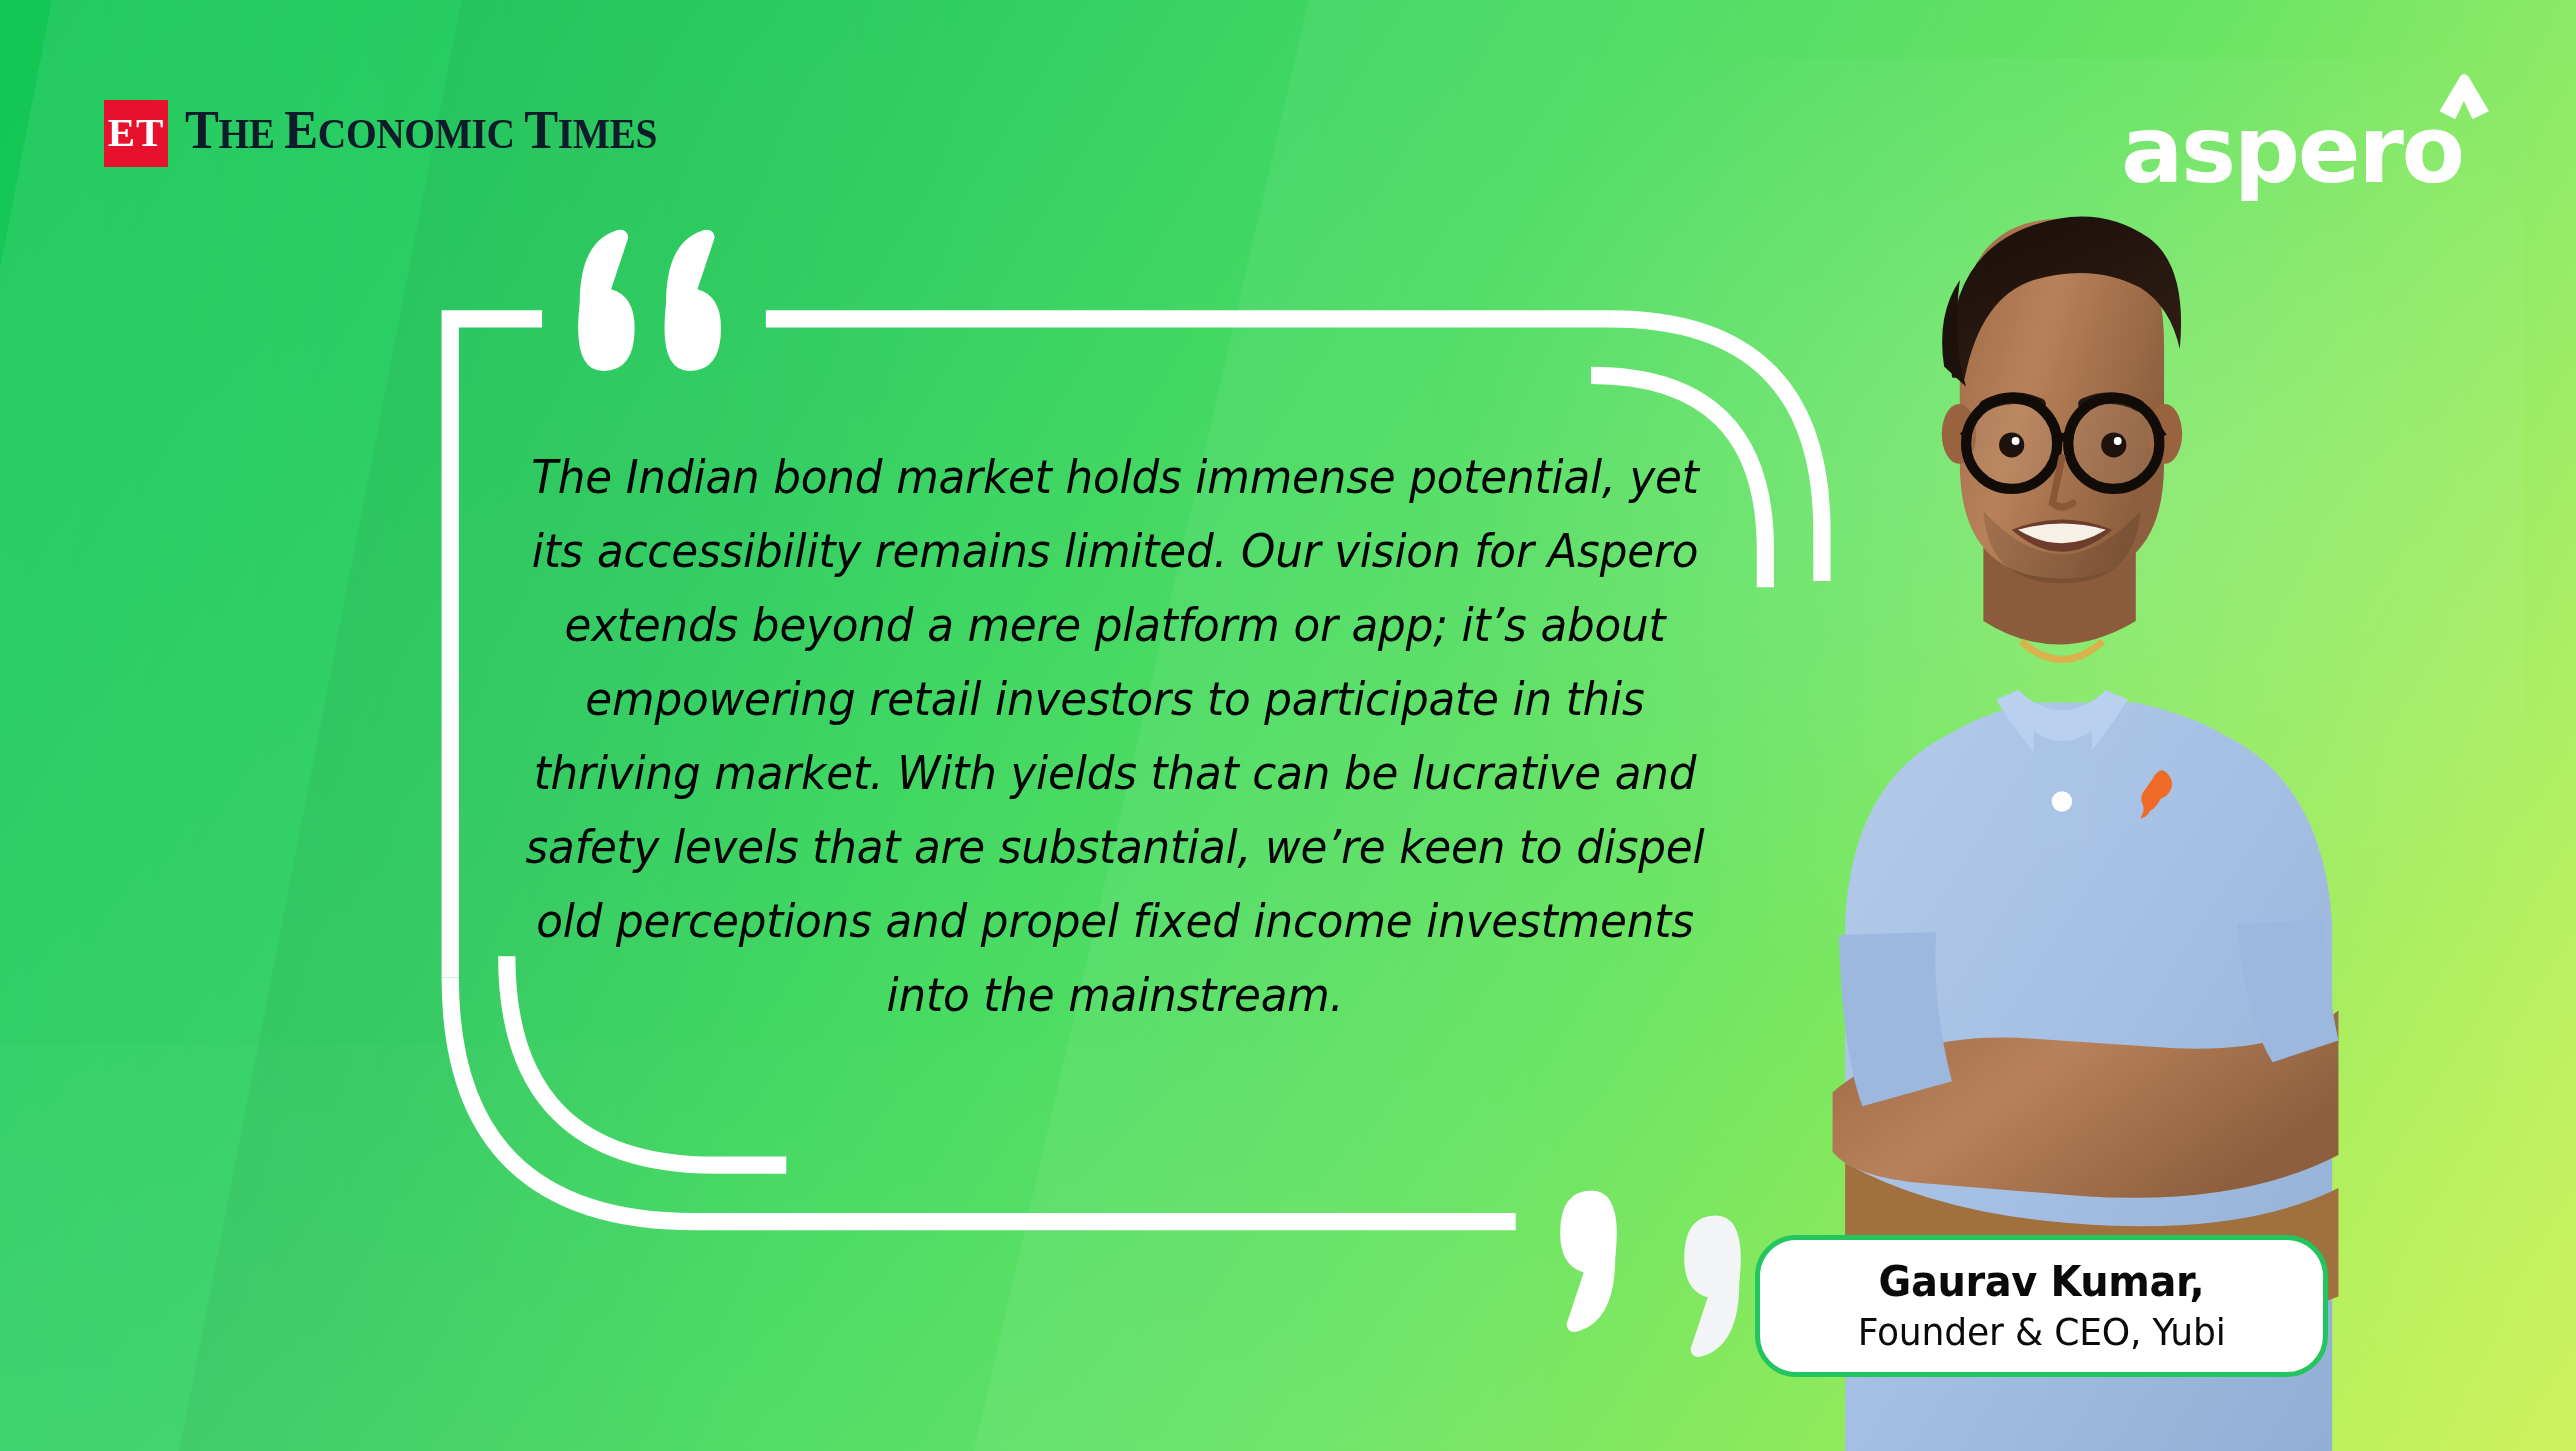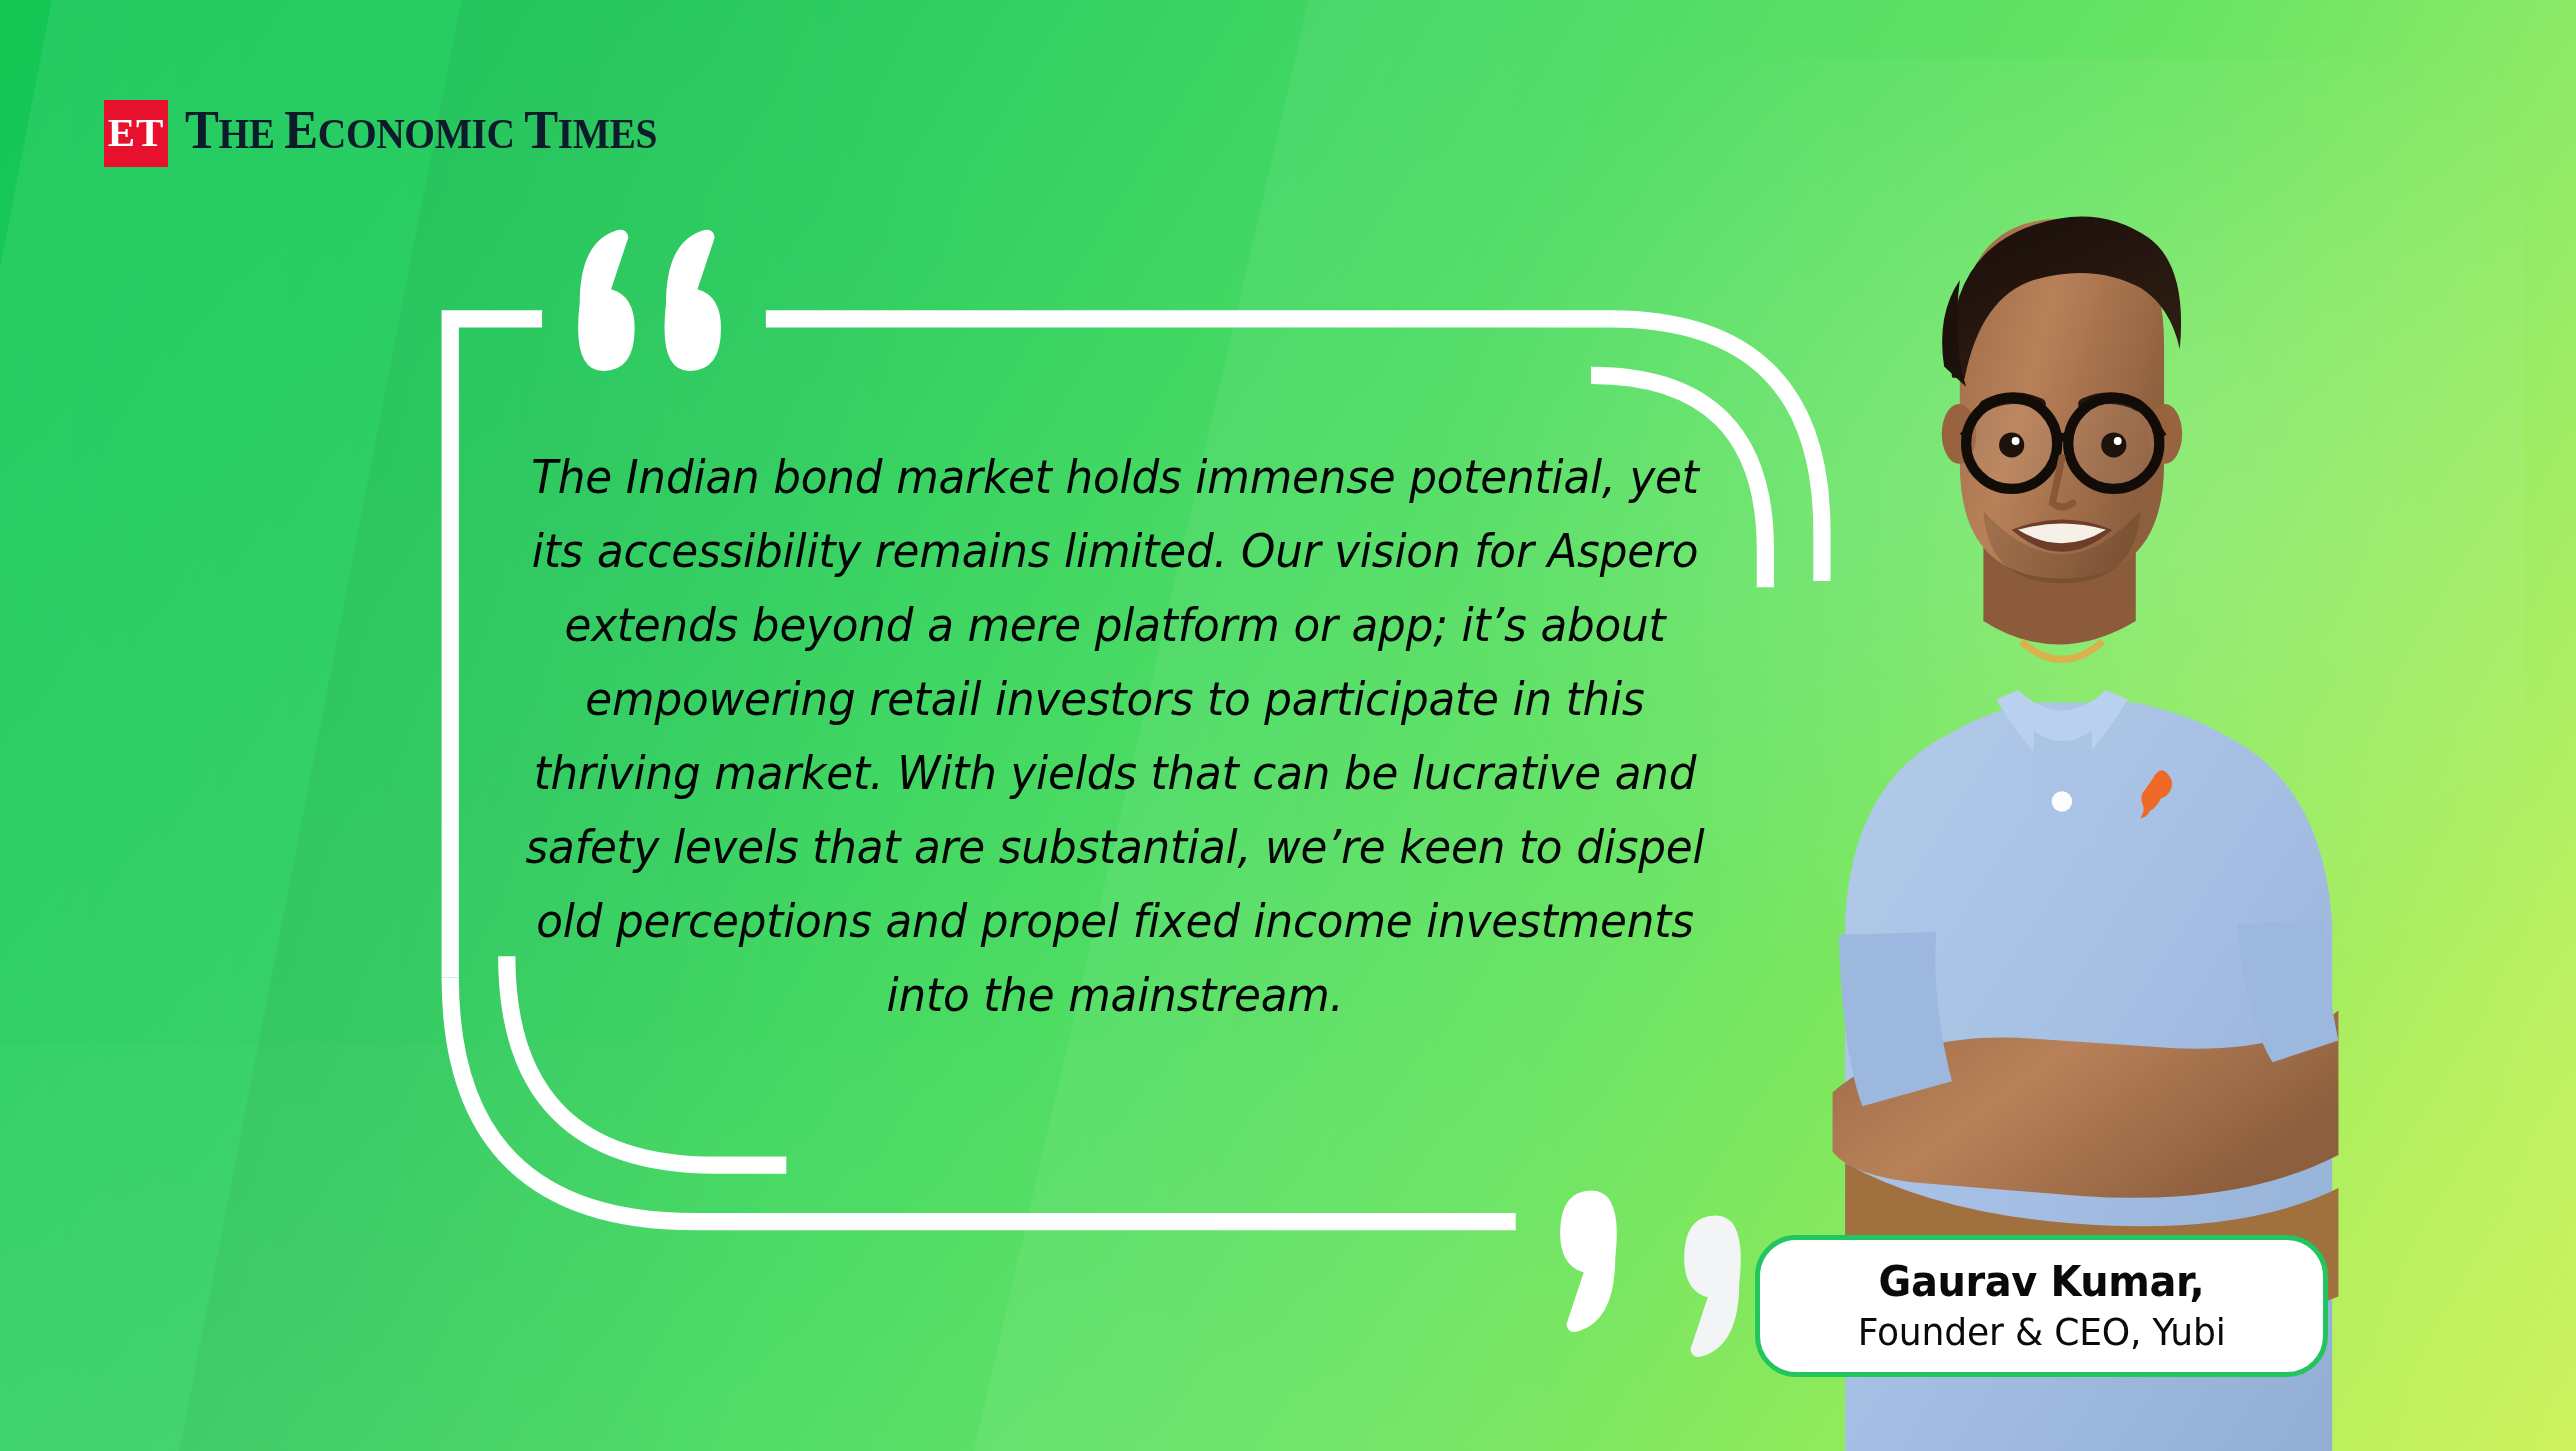--- a/index.html
+++ b/index.html
@@ -126,20 +126,26 @@
   <div class="facet facet-c"></div>
   <div class="facet facet-d"></div>
   <div class="facet facet-e"></div>
   <div class="glow"></div>
 
   <div id="et-logo">
     <div id="et-badge" style="background:#e8112d">ET</div>
     <div id="et-word"><span>T</span><span class="sm">HE </span><span>E</span><span class="sm">CONOMIC </span><span>T</span><span class="sm">IMES</span></div>
   </div>
 
+  <div id="aspero">
+    <svg viewBox="0 0 520 160">
+      <text x="0" y="136">aspero</text>
+      <path d="M406 46 L432 2 Q437 -5 443 2 L469 46 L448 56 L437 33 L426 56 Z" fill="#ffffff"></path>
+    </svg>
+  </div>
 
   <div id="frame">
     <svg viewBox="0 0 3280 1848" fill="none">
 
       <path d="M573 1245 L573 406 L690 406" stroke="#ffffff" stroke-width="22" fill="none"></path>
 
       <path d="M975 406 L2050 406" stroke="#ffffff" stroke-width="22" fill="none"></path>
 
       <path d="M2050 406 Q2320 406 2320 676 L2320 740" stroke="#ffffff" stroke-width="22" fill="none"></path>
 

